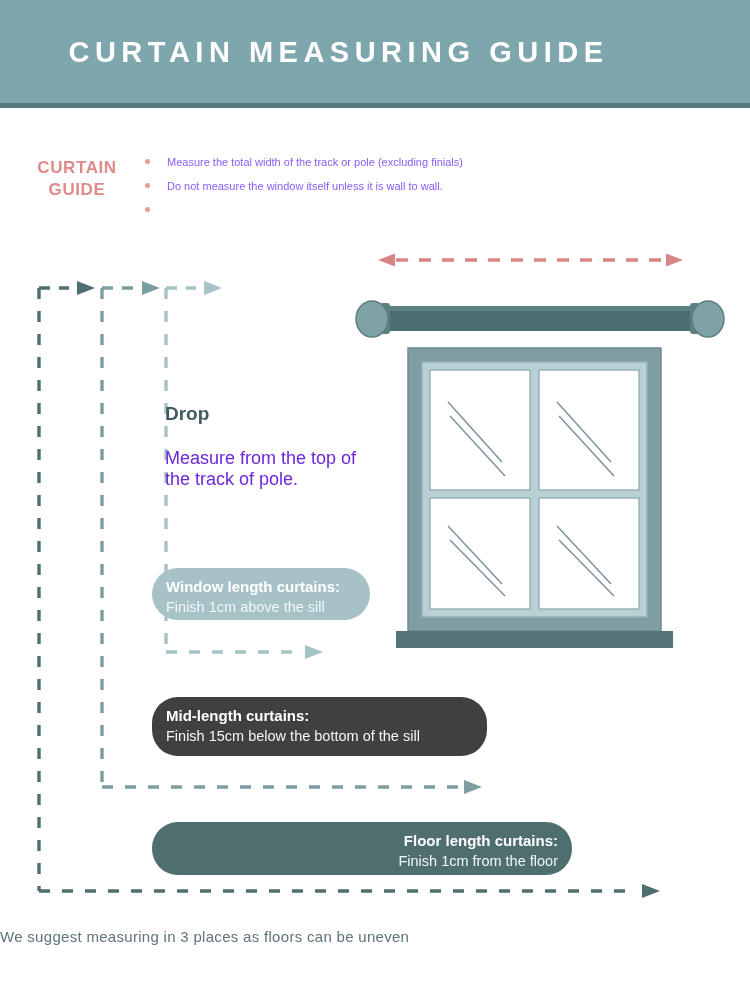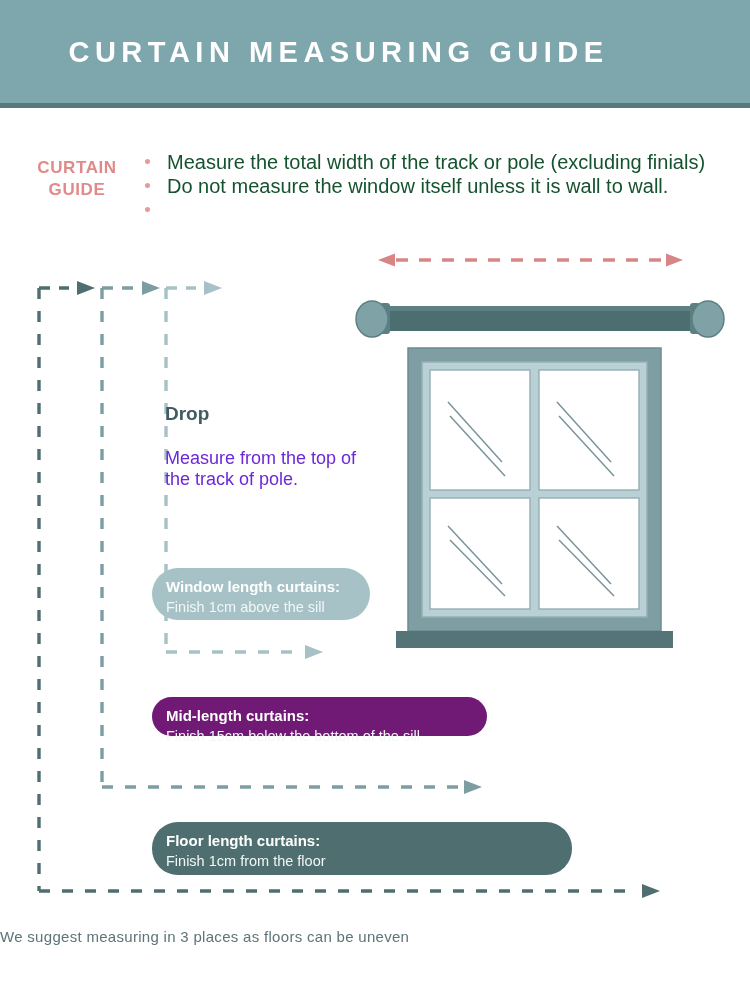--- a/index.html
+++ b/index.html
@@ -26,21 +26,21 @@
     font-size:29px;font-weight:bold;letter-spacing:5.5px;
   }
 
   
   .cw-label{
     position:absolute;left:22px;top:157px;width:110px;
     text-align:center;color:#e08a8a;
     font-size:17px;font-weight:bold;line-height:22px;letter-spacing:.6px;
   }
   .cw-list{position:absolute;left:145px;top:150px;width:600px;}
-  .cw-item{position:relative;height:24px;color:#14532d;font-size:20px;line-height:24px;}
+  .cw-item{position:relative;height:24px;color:#8b5cf6;font-size:11px;line-height:24px;}
   .cw-bullet{
     position:absolute;left:0;top:9px;width:5px;height:5px;border-radius:50%;
     background:#e49b9b;
   }
   .cw-text{position:absolute;left:22px;top:0;white-space:nowrap;}
 
   
   .pink-arrow{position:absolute;left:378px;top:252px;width:305px;height:16px;}
 
   
@@ -58,22 +58,22 @@
     position:absolute;left:165px;top:448px;width:200px;color:#6d28d9;
     font-size:18px;line-height:21px;
   }
 
   
   .box{position:absolute;padding:9px 14px 11px 14px;box-sizing:border-box;border-radius:26px;}
   .box-title{color:#ffffff;font-size:15px;font-weight:bold;line-height:20px;white-space:nowrap;}
   .box-sub{color:#f2f7f7;font-size:14.5px;line-height:21px;white-space:nowrap;font-weight:300;}
 
   .box-window{left:152px;top:568px;width:218px;height:52px;background:#a6c2c6;}
-  .box-mid{left:152px;top:697px;width:335px;height:39px;background:#701a75;}
-  .box-floor{left:152px;top:822px;width:420px;height:53px;background:#4f6e70;}
+  .box-mid{left:152px;top:697px;width:335px;height:59px;background:#404040;}
+  .box-floor{left:152px;top:822px;width:420px;height:53px;background:#4f6e70;text-align:right;}
 
   
   .footer-note{
     position:absolute;left:0;top:928px;width:750px;text-align:left;
     color:#5d7478;font-size:15px;letter-spacing:.3px;
   }
 </style>
 </head>
 <body>
 

